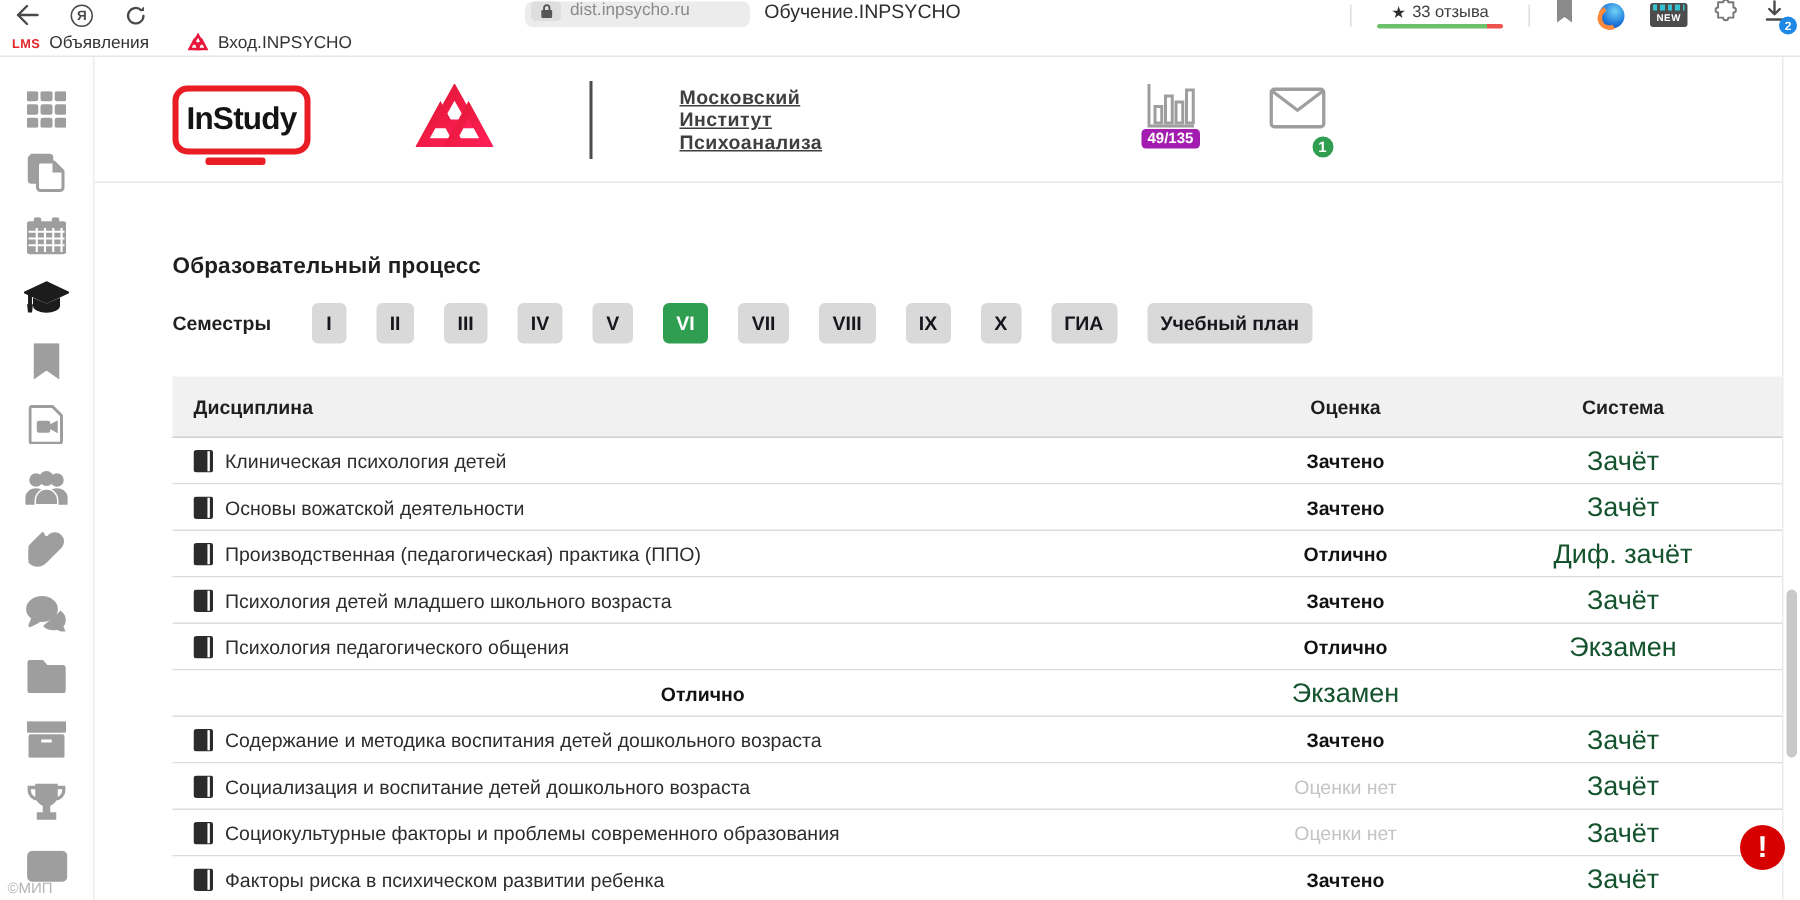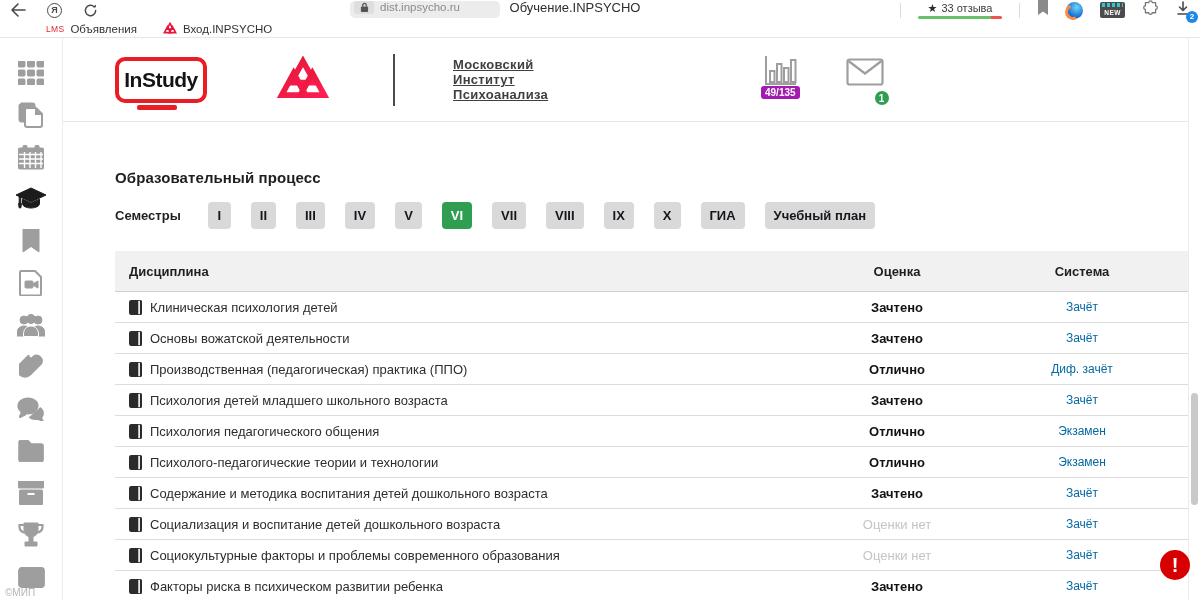--- a/index.html
+++ b/index.html
@@ -36,21 +36,21 @@
   .color-orb::after { content:""; position:absolute; left:-1px; bottom:-1px; width:10px; height:10px;
     border-radius:50%; border:3px solid #ff8a3c; border-top-color:transparent; border-right-color:transparent;
     transform:rotate(20deg); }
   .dl-wrap { position:relative; margin-right:6px; }
   .dl-badge { position:absolute; right:-8px; bottom:-3px; width:12px; height:12px; border-radius:50%;
     color:#fff; font-size:8px; font-weight:700; display:flex; align-items:center; justify-content:center; }
 
   .bookmarksbar { height:18px; display:flex; align-items:center; gap:26px; padding-left:8px;
     border-bottom:1px solid #e6e6e6; background:#fff; }
   .bm { display:flex; align-items:center; gap:6px; font-size:11.5px; color:#333; }
-  .lms-logo { color:#e0262c; font-weight:400; font-size:8.5px; letter-spacing:.3px;margin-left:38px; }
+  .lms-logo { color:#e0262c; font-weight:700; font-size:8.5px; letter-spacing:.3px; }
 
   
   .app { display:flex; height:562px; position:relative; }
   .sidebar { width:63px; border-right:1px solid #ececec; position:relative; padding-top:14px; flex:none; }
   .side-item { height:42px; display:flex; align-items:center; justify-content:center; cursor:pointer; }
   .side-item svg { fill:#9e9e9e; stroke:#9e9e9e; }
   .side-item.active svg { fill:#1c1c1c; stroke:#1c1c1c; }
   .copyright { position:absolute; left:5px; bottom:2px; font-size:10px; color:#b5b5b5; }
 
   .main { flex:1; position:relative; }
@@ -85,21 +85,21 @@
   .table { margin-top:22px; }
   .thead, .trow { display:grid; grid-template-columns:1fr 150px 220px; align-items:center; }
   .thead { height:41px; background:#f1f1f1; border-bottom:1px solid #cfcfcf; }
   .th { font-size:13px; font-weight:700; color:#1f1f1f; }
   .th-name { padding-left:14px; }
   .th-grade, .td-grade, .th-sys, .td-sys { text-align:center; justify-self:center; }
   .trow { height:31px; border-bottom:1px solid #dcdcdc; background:#fff; }
   .td-name { padding-left:14px; display:flex; align-items:center; gap:8px; font-size:13px; color:#2d2d2d; }
   .td-grade { font-size:13px; font-weight:700; color:#121212; }
   .td-grade.nograde { color:#c4c4c4; font-weight:400; }
-  .td-sys { font-size:12px; color:#0369a1; }
+  .td-sys { font-size:18px; color:#14532d; }
 
   .scrollstrip { position:absolute; right:0; top:0; bottom:0; width:12px; border-left:1px solid #ececec;
     background:#fff; flex:none; }
   .scroll-thumb { position:absolute; left:2px; top:355px; width:7px; height:112px; background:#c9c9c9;
     border-radius:4px; }
 
   .alert-badge { position:fixed; left:1160px; top:550px; width:30px; height:30px; border-radius:50%;
     background:#d60000; color:#fff; display:flex; align-items:center; justify-content:center;
     font-size:20px; font-weight:800; cursor:pointer; }
 </style>
@@ -412,27 +412,20 @@
         <path d="M2.2 0h9.3A1.5 1.5 0 0 1 13 1.5v12A1.5 1.5 0 0 1 11.5 15H2.2A2.2 2.2 0 0 1 0 12.8V2.2A2.2 2.2 0 0 1 2.2 0z" fill="#2b2b2b"></path>
         <rect x="9.3" y="0.8" width="1.6" height="13.4" fill="#fff"></rect>
       </svg>
       <span class="row-name">Психология педагогического общения</span>
     </div>
     <div class="td-grade">Отлично</div>
     <div class="td-sys">Экзамен</div>
   </div>
 
   <div class="trow">
-    <div class="td-name">
-      <svg width="13" height="15" viewBox="0 0 13 15">
-        <path d="M2.2 0h9.3A1.5 1.5 0 0 1 13 1.5v12A1.5 1.5 0 0 1 11.5 15H2.2A2.2 2.2 0 0 1 0 12.8V2.2A2.2 2.2 0 0 1 2.2 0z" fill="#2b2b2b"></path>
-        <rect x="9.3" y="0.8" width="1.6" height="13.4" fill="#fff"></rect>
-      </svg>
-      <span class="row-name">Психолого-педагогические теории и технологии</span>
-    </div>
     <div class="td-grade">Отлично</div>
     <div class="td-sys">Экзамен</div>
   </div>
 
   <div class="trow">
     <div class="td-name">
       <svg width="13" height="15" viewBox="0 0 13 15">
         <path d="M2.2 0h9.3A1.5 1.5 0 0 1 13 1.5v12A1.5 1.5 0 0 1 11.5 15H2.2A2.2 2.2 0 0 1 0 12.8V2.2A2.2 2.2 0 0 1 2.2 0z" fill="#2b2b2b"></path>
         <rect x="9.3" y="0.8" width="1.6" height="13.4" fill="#fff"></rect>
       </svg>

